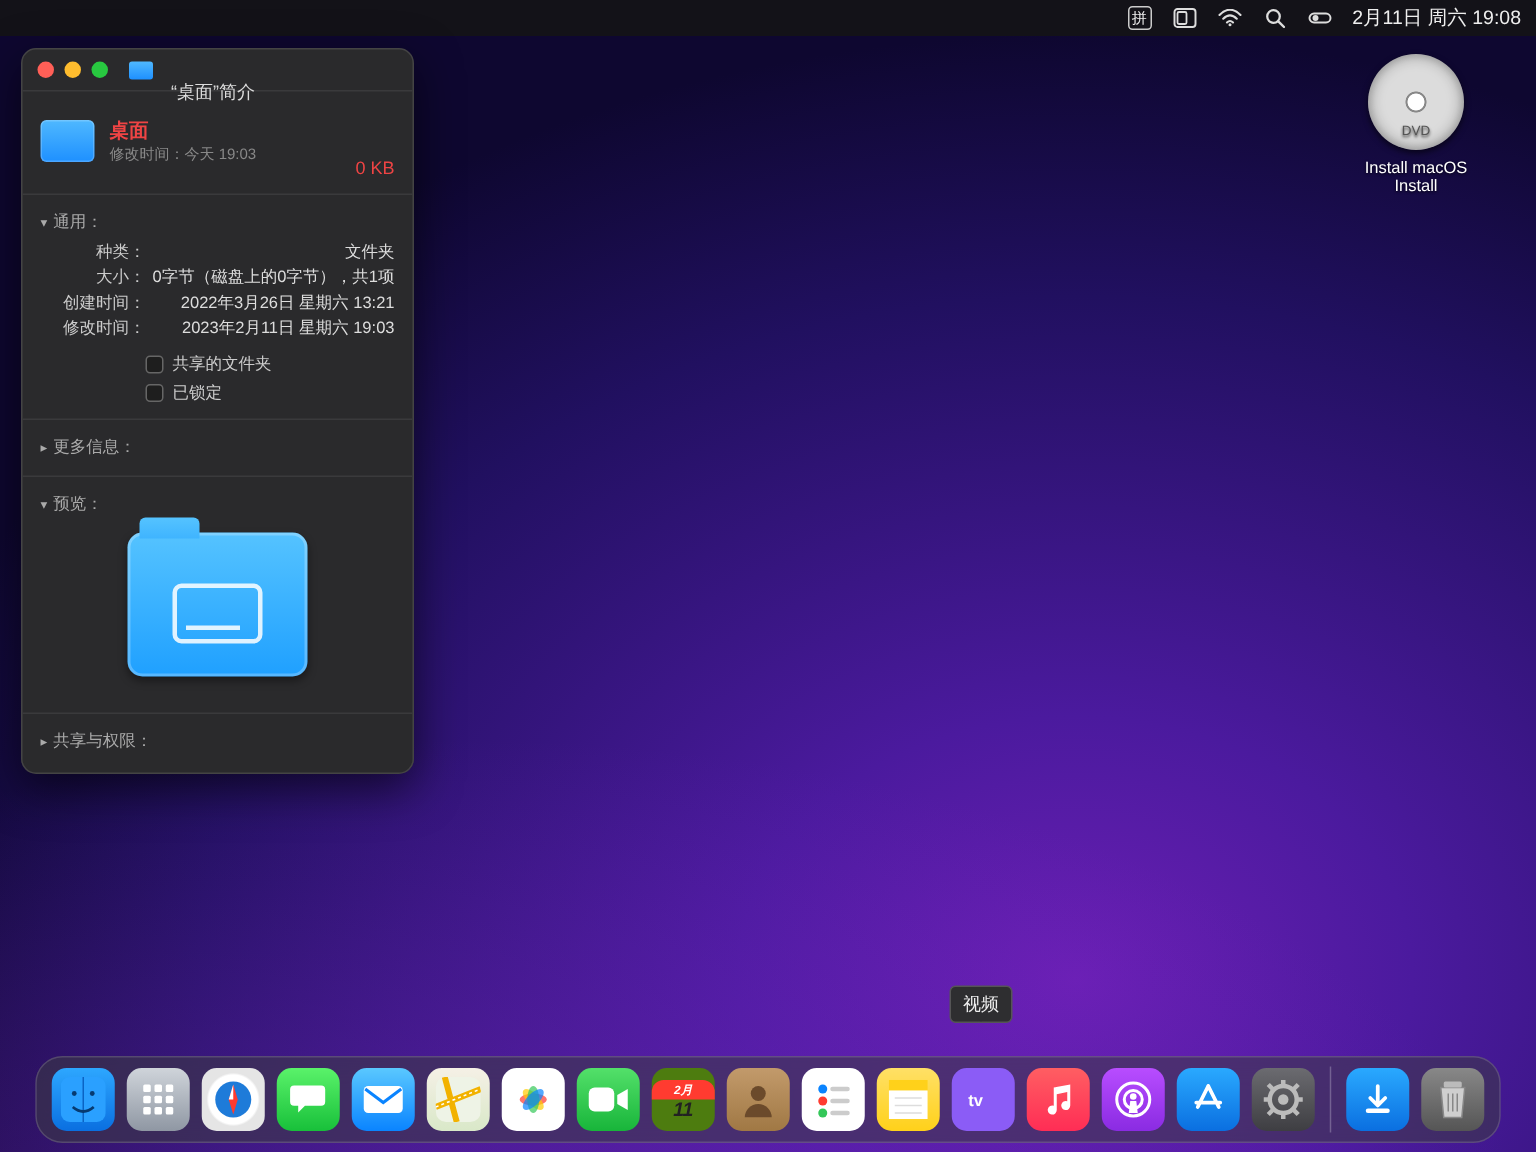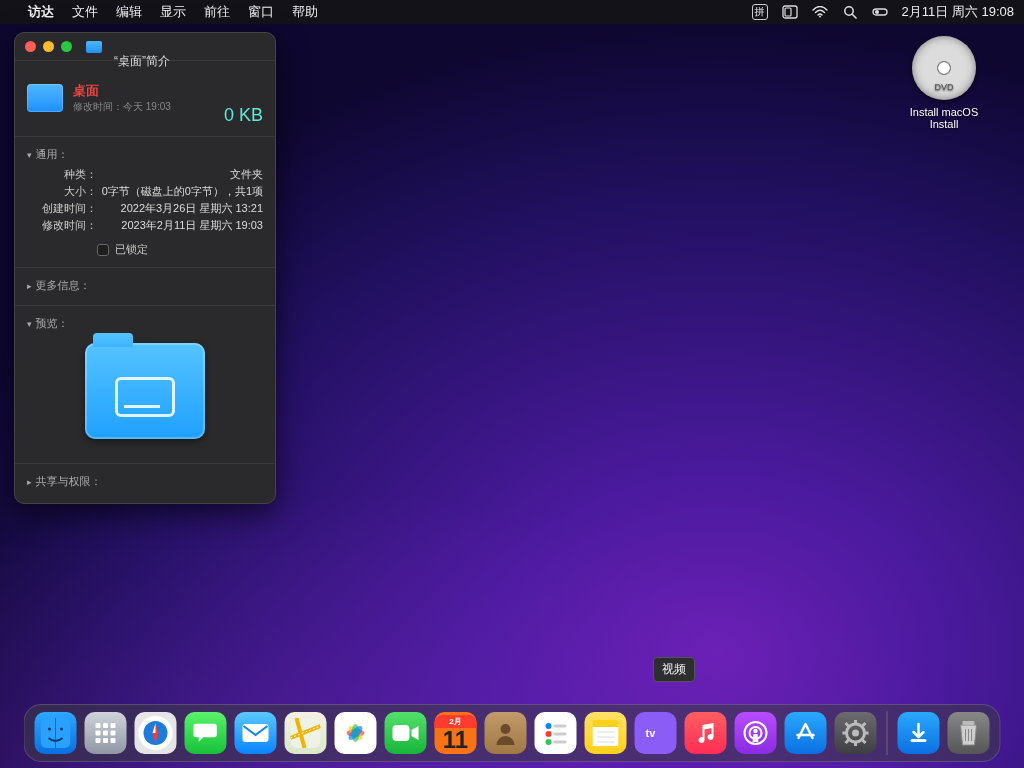--- a/index.html
+++ b/index.html
@@ -54,21 +54,21 @@
 .tl { width: 11px; height: 11px; border-radius: 50%; }
 .tl.r { background: #ff5f57; } .tl.y { background: #febc2e; } .tl.g { background: #28c840; }
 .titlebar .folder-mini { margin-left: 8px; width: 16px; height: 12px; border-radius: 2px; background: linear-gradient(#4fb8ff,#1e90ff); }
 .titlebar .title { margin-left: 6px; font-size: 12px; color: #ddd; margin-top: 30px; }
 
 .header-row { display: flex; align-items: center; padding: 8px 12px; gap: 10px; }
 .folder-big { width: 36px; height: 28px; border-radius: 4px; background: linear-gradient(#4fb8ff,#1e90ff); box-shadow: inset 0 0 0 1px rgba(255,255,255,.2);}
 .header-text { flex: 1; }
 .header-text .name { font-size: 13px; font-weight: 600; color: #ef4444; }
 .header-text .sub { font-size: 10px; color: #888; }
-.size { font-size: 18px; color: #5eead4; margin-top: 36px; }
+.size { font-size: 12px; color: #ef4444; margin-top: 36px; }
 
 .section { padding: 4px 12px 6px; }
 .section-head { display: flex; align-items: center; gap: 4px; color: #aaa; font-size: 11px; padding: 4px 0; }
 .section-head .tri { font-size: 9px; }
 .kv { display: grid; grid-template-columns: 58px 1fr; gap: 2px 2px; padding: 1px 0 1px 12px; font-size: 11px; }
 .kv .k { text-align: right; color: #ccc; }
 .kv .v { color: #ddd; text-align: right; }
 .cbrow { display: flex; align-items: center; gap: 6px; padding: 2px 0 2px 70px; font-size: 11px; color: #ccc;}
 .cb { width: 12px; height: 12px; border: 1px solid #666; border-radius: 3px; background: #1e1e1e; }
 
@@ -98,23 +98,23 @@
 .dock .sep { width: 1px; height: 44px; background: rgba(255,255,255,.25); margin: 0 2px;}
 .dock .app { width: 42px; height: 42px; border-radius: 10px; display:flex; align-items:center; justify-content:center; font-size:20px; color:#fff; }
 .finder { background: linear-gradient(#2da7ff,#0a6fe0);}
 .launchpad { background: linear-gradient(#cfd4da,#8f97a3);}
 .safari { background: radial-gradient(circle,#fff 55%,#e5e5e5 60%); color:#1e7bd9;}
 .messages { background: linear-gradient(#5af26a,#18c03a);}
 .mail { background: linear-gradient(#5ac8ff,#0a84ff);}
 .maps { background: linear-gradient(#f5f0e6,#d9e8c8);}
 .photos { background: #fff;}
 .facetime { background: linear-gradient(#53e06a,#18b53a);}
-.calendar { background: #f97316; color:#333; flex-direction:column; font-weight:700;}
+.calendar { background: #4d7c0f; color:#333; flex-direction:column; font-weight:700;font-style:italic;}
 .calendar .m { font-size:8px; background:#ff3b30; color:#fff; width:100%; text-align:center; border-radius:8px 8px 0 0; padding:1px 0;}
-.calendar .d { font-size:24px; line-height:1; color:#222; }
+.calendar .d { font-size:13px; line-height:1; color:#222; }
 .contacts { background: linear-gradient(#c29a6b,#a07844);}
 .reminders { background: #fff;}
 .notes { background: linear-gradient(#ffe066,#ffd11a);}
 .tv { background: #8b5cf6;}
 .music { background: linear-gradient(#ff5e62,#ff2d55);}
 .podcasts { background: linear-gradient(#b84dff,#8a2be2);}
 .appstore { background: linear-gradient(#2aa9ff,#0a6fe0);}
 .settings { background: linear-gradient(#6b6b70,#3e3e42);}
 .downloads { background: linear-gradient(#2aa9ff,#0a6fe0);}
 .trash { background: linear-gradient(#888,#555);}
@@ -131,30 +131,20 @@
 }
 
 svg { display:block; }
 </style>
 </head>
 <body>
 
 <div class="wave"></div>
 
 <div class="menubar">
-  <div class="left">
-    <span class="apple"></span>
-    <span class="item bold">访达</span>
-    <span class="item">文件</span>
-    <span class="item">编辑</span>
-    <span class="item">显示</span>
-    <span class="item">前往</span>
-    <span class="item">窗口</span>
-    <span class="item">帮助</span>
-  </div>
   <div class="right">
     <span class="status-icon" style="border:1px solid #ccc;border-radius:3px;font-size:10px;padding:0 2px;">拼</span>
     <span class="status-icon">
       <svg width="16" height="14" viewBox="0 0 16 14">
           <rect x="1" y="1" width="14" height="12" rx="2" fill="none" stroke="#ddd" stroke-width="1.3"></rect>
           <rect x="3" y="3" width="6" height="8" rx="1" fill="none" stroke="#ddd" stroke-width="1.2"></rect>
         </svg>
     </span>
     <span class="status-icon">
       <svg width="16" height="12" viewBox="0 0 16 12">
@@ -222,20 +212,24 @@
         <div class="k">创建时间：</div>
         <div class="v">2022年3月26日 星期六 13:21</div>
       </div>
     <div class="kv">
         <div class="k">修改时间：</div>
         <div class="v">2023年2月11日 星期六 19:03</div>
       </div>
     <div style="height:6px"></div>
     <div class="cbrow">
         <div class="cb"></div>
+        <span>共享的文件夹</span>
+      </div>
+    <div class="cbrow">
+        <div class="cb"></div>
         <span>已锁定</span>
       </div>
   </div>
 
   <div class="divider"></div>
   <div class="section">
     <div class="section-head">
       <span class="tri">▸</span>
       <span>更多信息：</span>
     </div>
@@ -256,21 +250,21 @@
 
   <div class="divider"></div>
   <div class="section" style="padding-bottom:10px;">
     <div class="section-head">
       <span class="tri">▸</span>
       <span>共享与权限：</span>
     </div>
   </div>
 </div>
 
-<div class="tooltip" style="left:674px; bottom:86px;text-align:right;">视频</div>
+<div class="tooltip" style="left:654px; bottom:86px;text-align:right;">视频</div>
 
 <div class="dock">
   <div class="app finder">
     <svg width="30" height="30" viewBox="0 0 30 30">
         <rect width="30" height="30" rx="6" fill="#2aa0ff"></rect>
         <path d="M15 0 v30" stroke="#0a63c4" stroke-width="1"></path>
         <circle cx="9" cy="11" r="1.6" fill="#073a70"></circle>
         <circle cx="21" cy="11" r="1.6" fill="#073a70"></circle>
         <path d="M8 20 Q15 26 22 20" stroke="#073a70" stroke-width="1.8" fill="none"></path>
       </svg>

